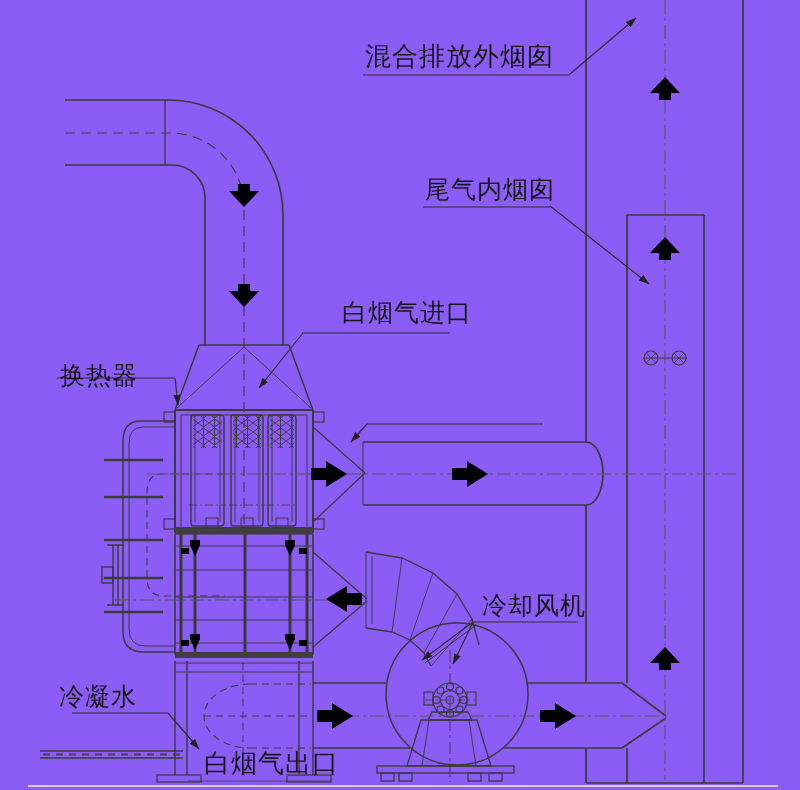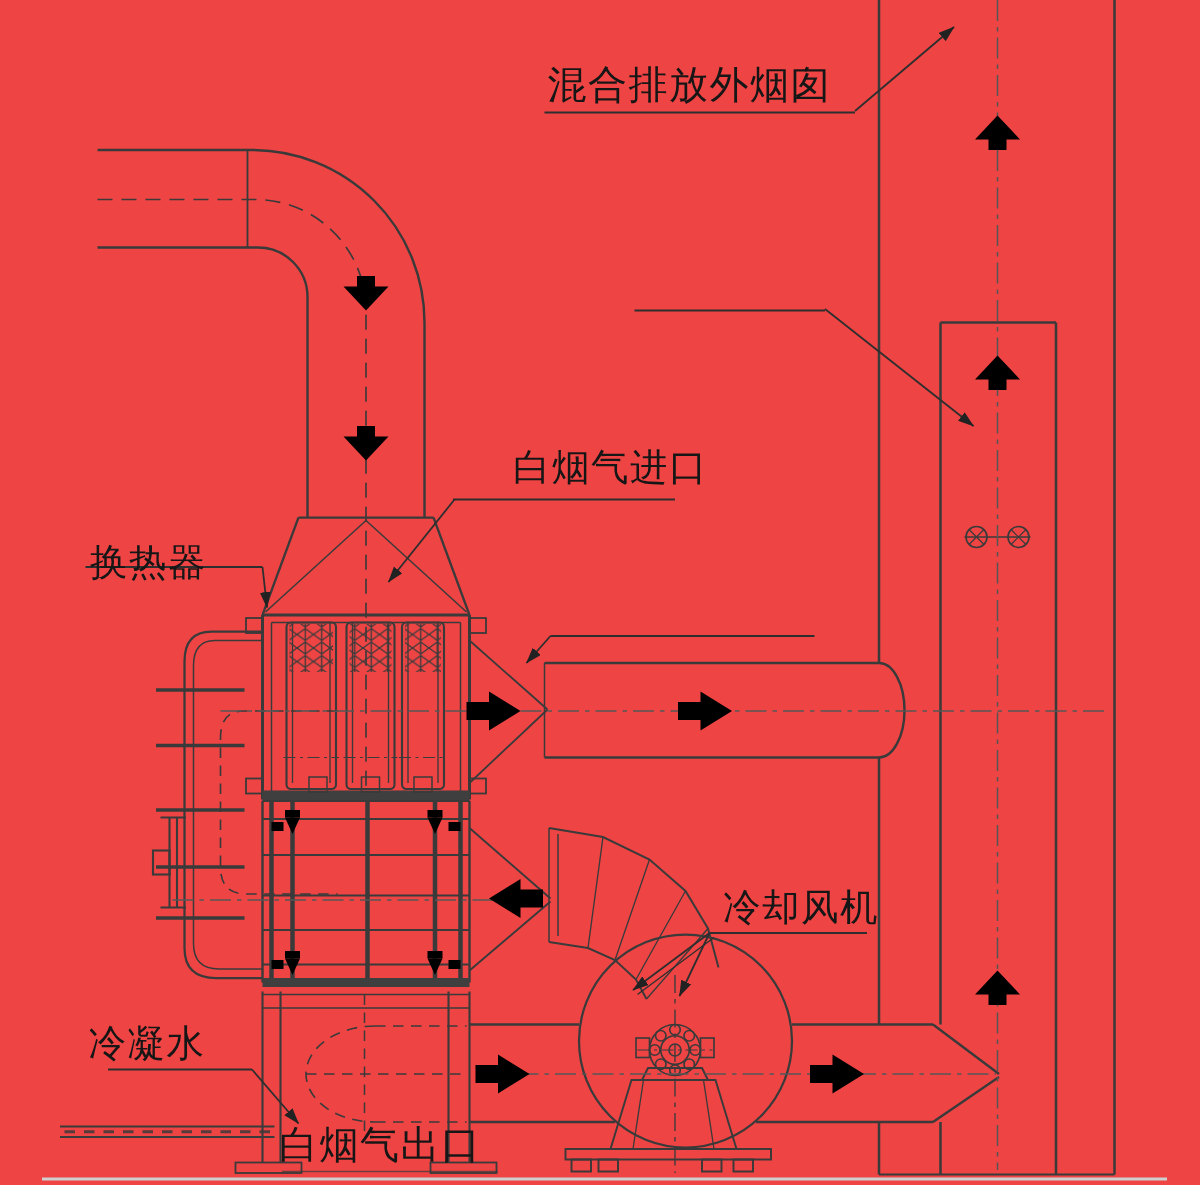--- a/index.html
+++ b/index.html
@@ -1,16 +1,16 @@
 <!DOCTYPE html>
 <html><head>
 <meta charset="utf-8">
 <style>
   html,body{margin:0;padding:0;background:#ffffff;}
-  #stage{position:relative;width:800px;height:790px;background:#ef4444;overflow:hidden;
+  #stage{position:relative;width:800px;height:790px;background:#8b5cf6;overflow:hidden;
          font-family:"Liberation Sans","DejaVu Sans",sans-serif;}
   #linework{position:absolute;left:0;top:0;}
   .lbl{position:absolute;color:#161616;font-size:25px;line-height:1.1;
        letter-spacing:1px;white-space:nowrap;}
   .lbl.big{font-size:26px;}
 </style>
 </head>
 <body>
 
 <div id="stage">
@@ -219,19 +219,20 @@
     <path d="M476,625 L425,663" stroke-width="0.9"></path>
     <path d="M473,622 L453,664" marker-end="url(#la)"></path>
     <path d="M72,713 H168"></path>   
         <path d="M168,713 L199,749" marker-end="url(#la)"></path>
   </g>
 
   <path d="M28,786 H778" stroke="#cfcfcf" stroke-width="2"></path>
 </svg>
 
 <div class="lbl big" style="left:365px;top:42px">混合排放外烟囱</div>
+<div class="lbl" style="left:425px;top:176px">尾气内烟囱</div>
 <div class="lbl" style="left:342px;top:299px">白烟气进口</div>
 <div class="lbl" style="left:60px;top:362px">换热器</div>
 <div class="lbl" style="left:482px;top:592px">冷却风机</div>
 <div class="lbl" style="left:59px;top:683px">冷凝水</div>
-<div class="lbl big" style="left:186px;top:749px">白烟气出口</div>
+<div class="lbl big" style="left:204px;top:749px">白烟气出口</div>
 
 </div>
 
 </body></html>

